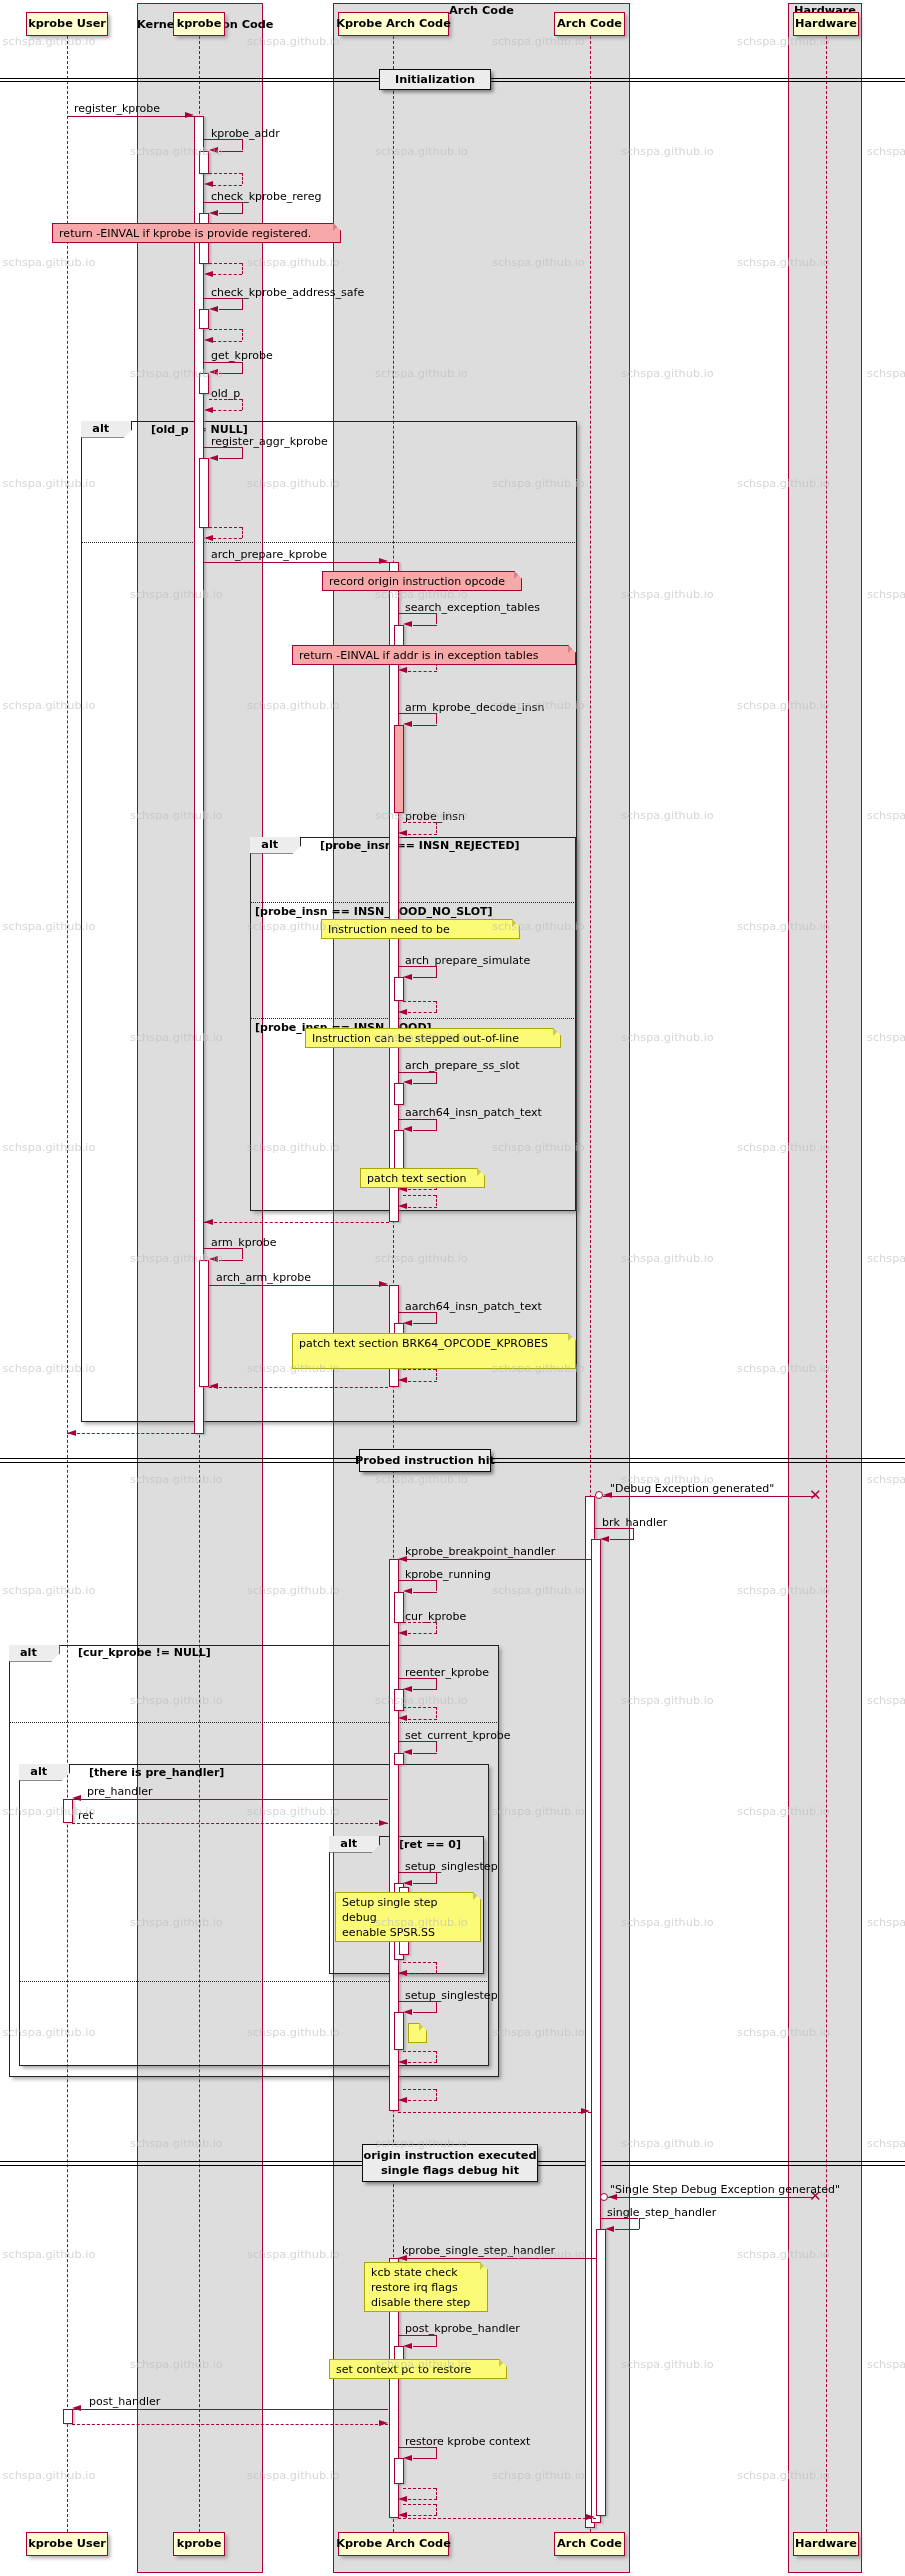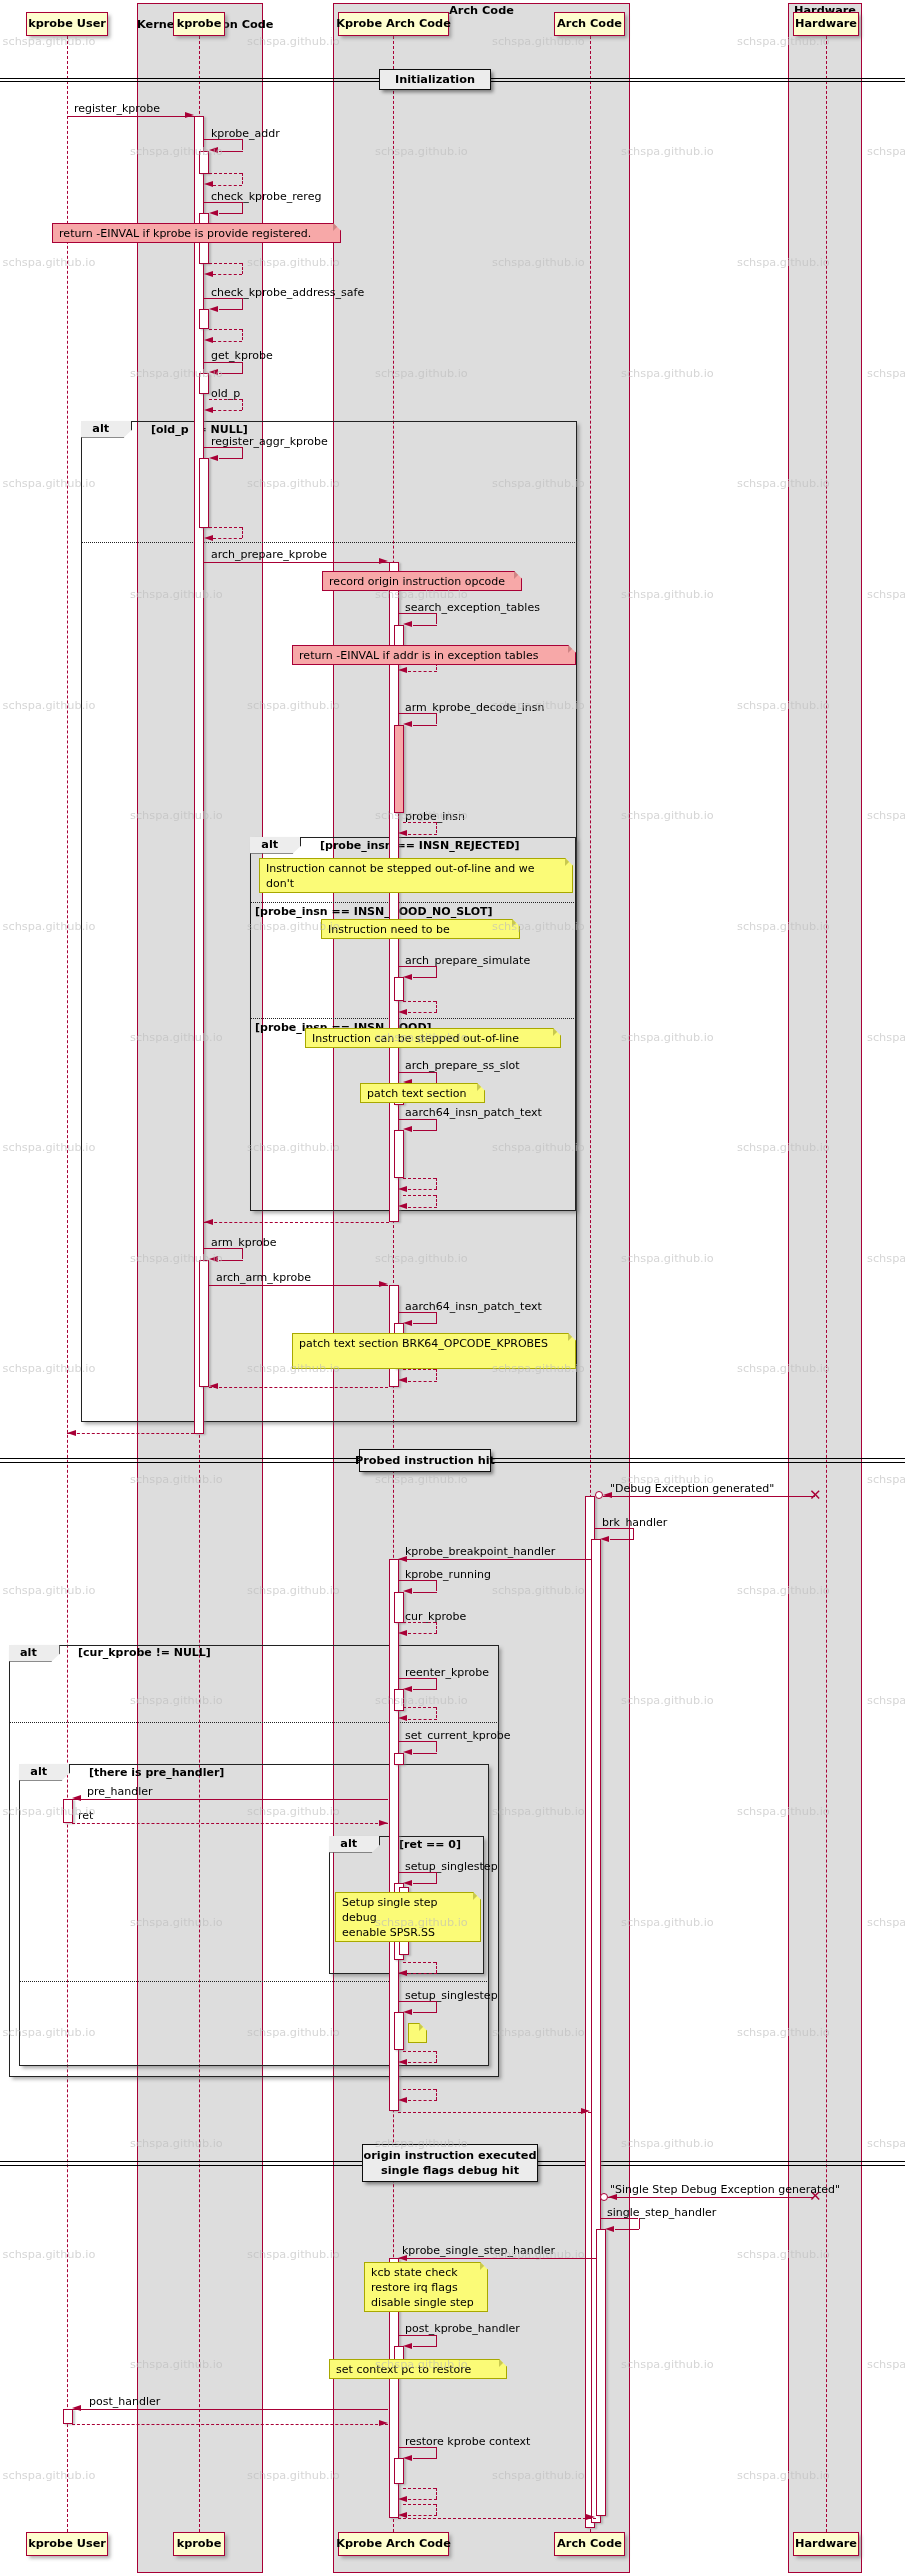--- a/index.html
+++ b/index.html
@@ -353,55 +353,50 @@
       <div class="fold"></div>
     </div>
     <div class="abs note pink" style="left: 322px; top: 571px; width: 200px; height: 20px;">
       <div>record origin instruction opcode</div>
       <div class="fold"></div>
     </div>
     <div class="abs note pink" style="left: 292px; top: 645px; width: 284px; height: 20px;">
       <div>return -EINVAL if addr is in exception tables</div>
       <div class="fold"></div>
     </div>
-    <div class="abs note yellow" style="left: 259px; top: 858px; width: 314px; height: 35px;">
-      <div>Instruction cannot be stepped out-of-line and we don't</div>
-      <div>(yet) simulate it.</div>
-      <div class="fold"></div>
-    </div>
     <div class="abs note yellow" style="left: 321px; top: 919px; width: 199px; height: 20px;">
       <div>Instruction need to be simulated.</div>
       <div class="fold"></div>
     </div>
     <div class="abs note yellow" style="left: 305px; top: 1028px; width: 256px; height: 20px;">
       <div>Instruction can be stepped out-of-line</div>
       <div class="fold"></div>
     </div>
-    <div class="abs note yellow" style="left: 360px; top: 1083px; width: 125px; height: 20px;">
+    <div class="abs note yellow" style="left: 360px; top: 1168px; width: 125px; height: 20px;">
       <div>patch text section</div>
       <div class="fold"></div>
     </div>
     <div class="abs note yellow" style="left: 292px; top: 1333px; width: 284px; height: 36px;">
       <div>patch text section BRK64_OPCODE_KPROBES</div>
       <div class="fold"></div>
     </div>
     <div class="abs note yellow" style="left: 335px; top: 1892px; width: 146px; height: 50px;">
       <div>Setup single step debug</div>
       <div>eenable SPSR.SS MDSCR.SS</div>
       <div>set context pc to insn</div>
       <div class="fold"></div>
     </div>
     <div class="abs note yellow" style="left: 408px; top: 2023px; width: 19px; height: 20px;">
       <div></div>
       <div class="fold"></div>
     </div>
     <div class="abs note yellow" style="left: 364px; top: 2262px; width: 124px; height: 50px;">
       <div>kcb state check</div>
       <div>restore irq flags</div>
-      <div>disable single step</div>
+      <div>disable there step</div>
       <div class="fold"></div>
     </div>
     <div class="abs note yellow" style="left: 329px; top: 2359px; width: 178px; height: 20px;">
       <div>set context pc to restore code</div>
       <div class="fold"></div>
     </div>
     <div class="abs divider-label" style="left: 379px; top: 69px; width: 112px; height: 21px;">
       <div>Initialization</div>
     </div>
     <div class="abs divider-label" style="left: 359px; top: 1449px; width: 132px; height: 22.6px;">

